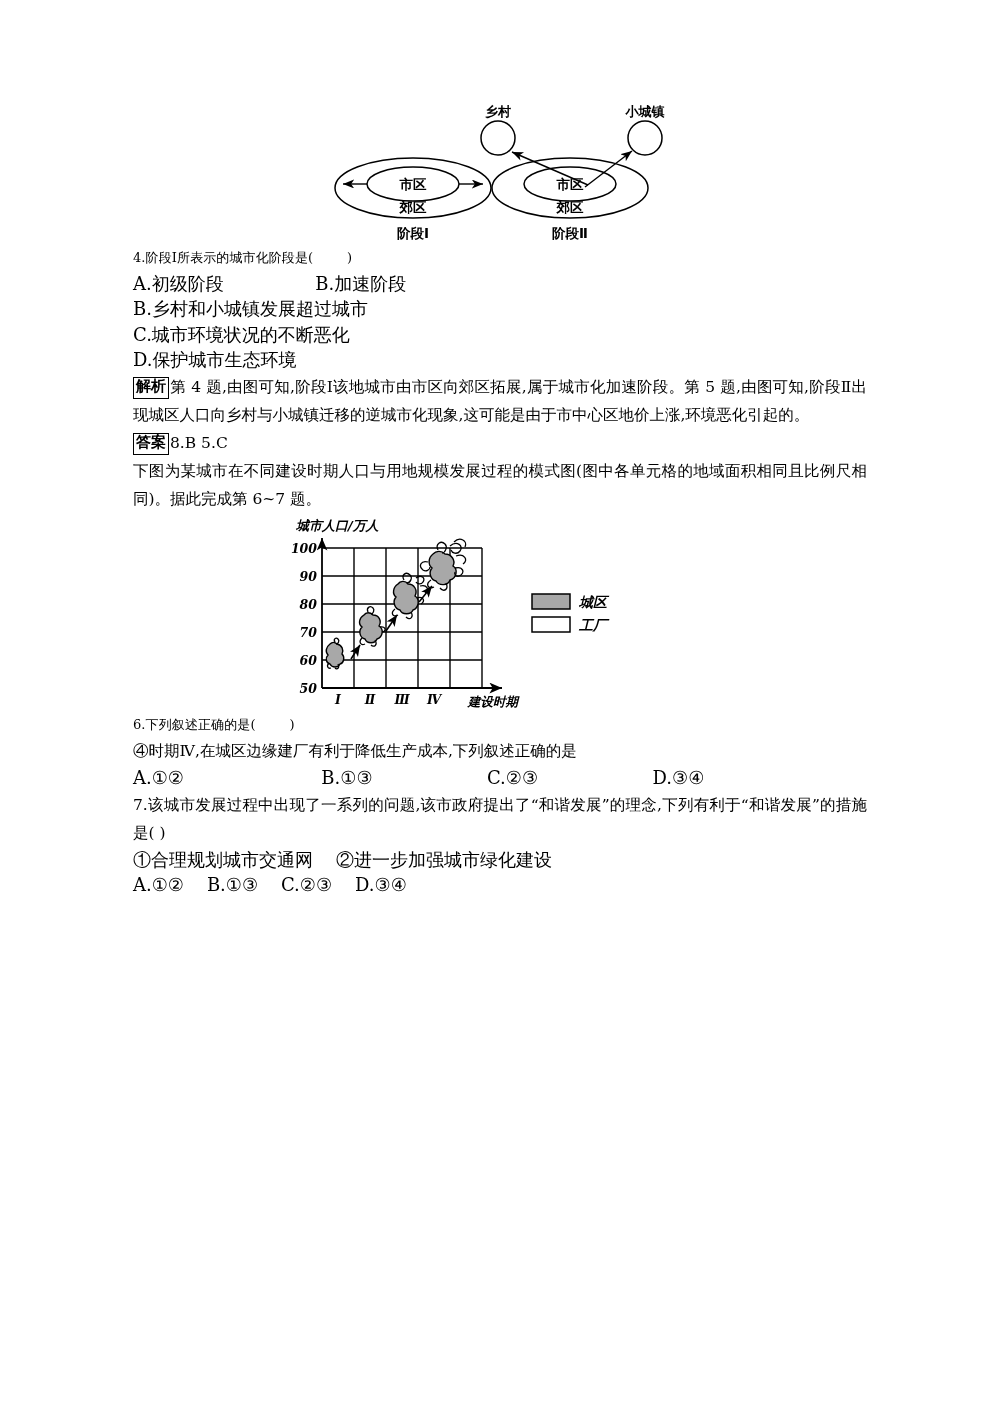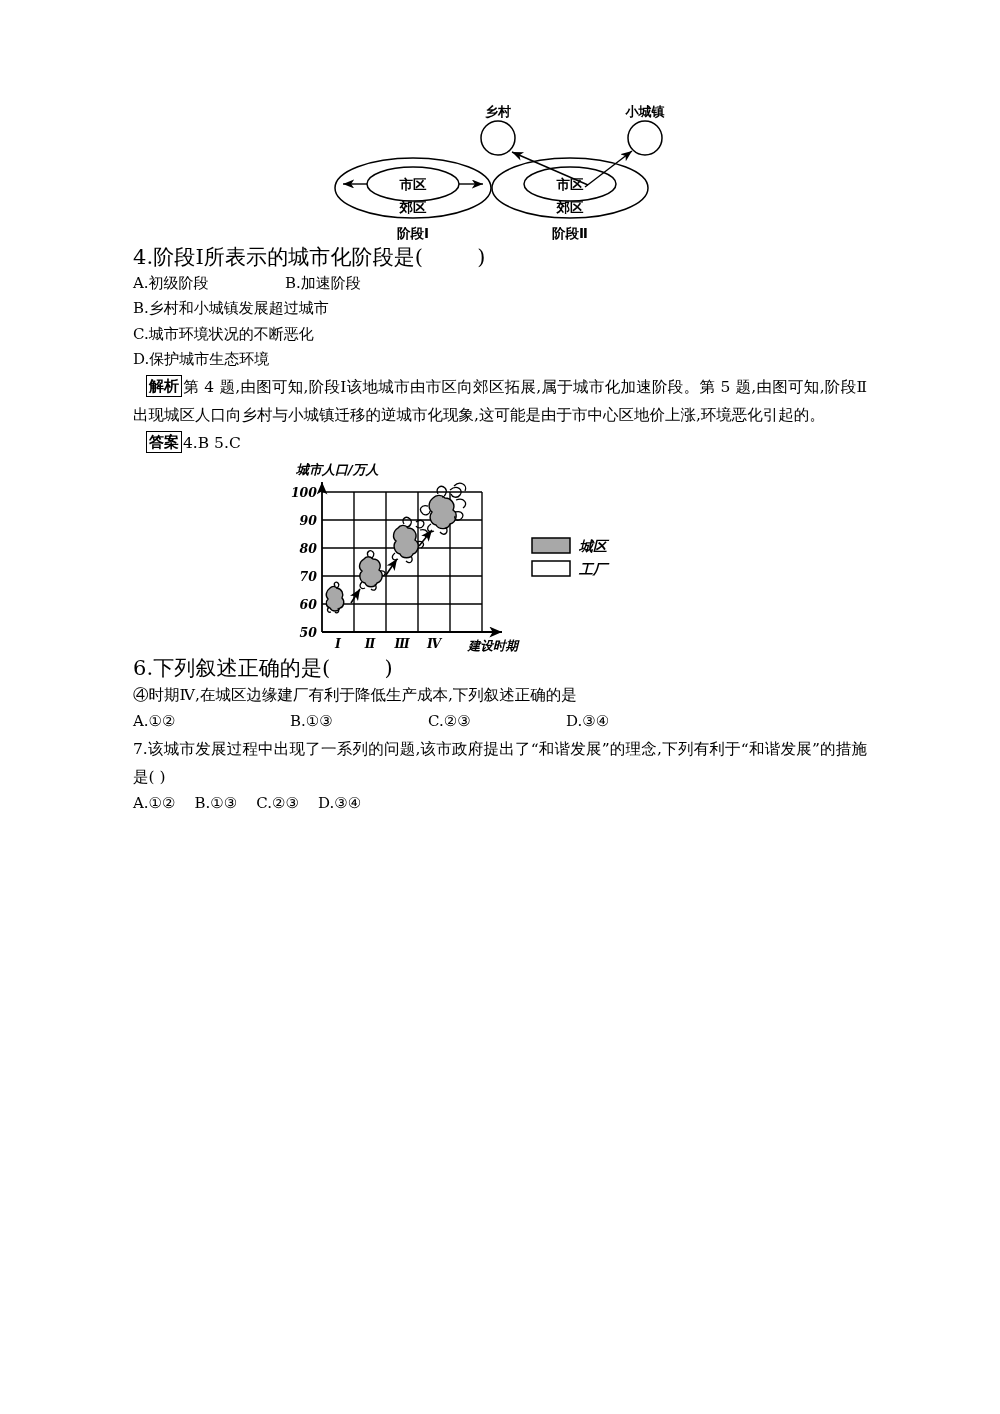--- a/index.html
+++ b/index.html
@@ -32,48 +32,47 @@
   .fig-stages {
     position: relative;
     width: 734px;
     height: 155px;
     margin: 0 auto;
   }
   .fig-stages svg { display: block; }
 
   
   .qline {
-    font-size: 21px;
+    font-size: 13px;
     line-height: 25.5px;
     letter-spacing: 0.1px;
     white-space: pre;
   }
   .opt-row {
-    font-size: 15px;
+    font-size: 18px;
     line-height: 25.5px;
     white-space: pre;
   }
   .para {
     font-size: 15.5px;
     line-height: 28px;
     text-align: justify;
     text-justify: inter-ideograph;
     text-indent: 0;
   }
   .tagbox {
     display: inline-block;
     border: 1.3px solid #000;
     padding: 0px 2px 1px 2px;
     font-weight: bold;
     font-size: 15px;
     line-height: 19px;
     margin-right: 1px;
     vertical-align: 1px;
-    font-family: Liberation Sans, sans-serif;
-    margin-left: 13px;
+    font-family: Liberation Mono, monospace;
   }
 
   
   .fig-chart {
     position: relative;
     width: 734px;
     height: 196px;
     font-style: italic;
   }
   .fig-chart svg { display: block; margin: 0 auto; }
@@ -125,22 +124,23 @@
 
     <div class="qline">4.阶段Ⅰ所表示的城市化阶段是(        )</div>
     <div class="opt-row">A.初级阶段                B.加速阶段</div>
 
     <div class="opt-row">B.乡村和小城镇发展超过城市</div>
     <div class="opt-row">C.城市环境状况的不断恶化</div>
     <div class="opt-row">D.保护城市生态环境</div>
 
     <div class="para"><span class="tagbox">解析</span><span>第 4 题,由图可知,阶段Ⅰ该地城市由市区向郊区拓展,属于城市化加速阶段。第 5 题,由图可知,阶段Ⅱ出现城区人口向乡村与小城镇迁移的逆城市化现象,这可能是由于市中心区地价上涨,环境恶化引起的。</span></div>
 
-    <div class="para"><span class="tagbox">答案</span><span>4.B   5.C</span></div>
-
+    <div class="para"><span class="tagbox">答案</span><span>8.B   5.C</span></div>
+
+    <div class="para">下图为某城市在不同建设时期人口与用地规模发展过程的模式图(图中各单元格的地域面积相同且比例尺相同)。据此完成第 6~7 题。</div>
 
     <div class="smallgap"></div>
 
     <div class="fig-chart">
       <svg width="440" height="196" viewBox="0 0 440 196" xmlns="http://www.w3.org/2000/svg">
         <defs>
           <marker id="axarrow" markerWidth="8" markerHeight="8" refX="7" refY="3" orient="auto">
             <path d="M0,0 L7,3 L0,6 L1.8,3 z" fill="#000"></path>
           </marker>
           <marker id="gray-arrow" markerWidth="8" markerHeight="8" refX="7" refY="3" orient="auto">
@@ -240,16 +240,17 @@
           <text x="299" y="114" font-family="'DejaVu Sans','Liberation Sans',sans-serif" font-size="14" font-weight="bold" fill="#000">工厂</text>
         </g>
       </svg>
     </div>
 
     <div class="qline">6.下列叙述正确的是(        )</div>
     <div class="para">④时期Ⅳ,在城区边缘建厂有利于降低生产成本,下列叙述正确的是</div>
     <div class="opt-row">A.①②                        B.①③                    C.②③                    D.③④</div>
 
     <div class="para">7.该城市发展过程中出现了一系列的问题,该市政府提出了“和谐发展”的理念,下列有利于“和谐发展”的措施是(        )</div>
+    <div class="opt-row">①合理规划城市交通网    ②进一步加强城市绿化建设</div>
     <div class="opt-row">A.①②    B.①③    C.②③    D.③④</div>
 
   </div>
 </div>
 
 </body></html>

